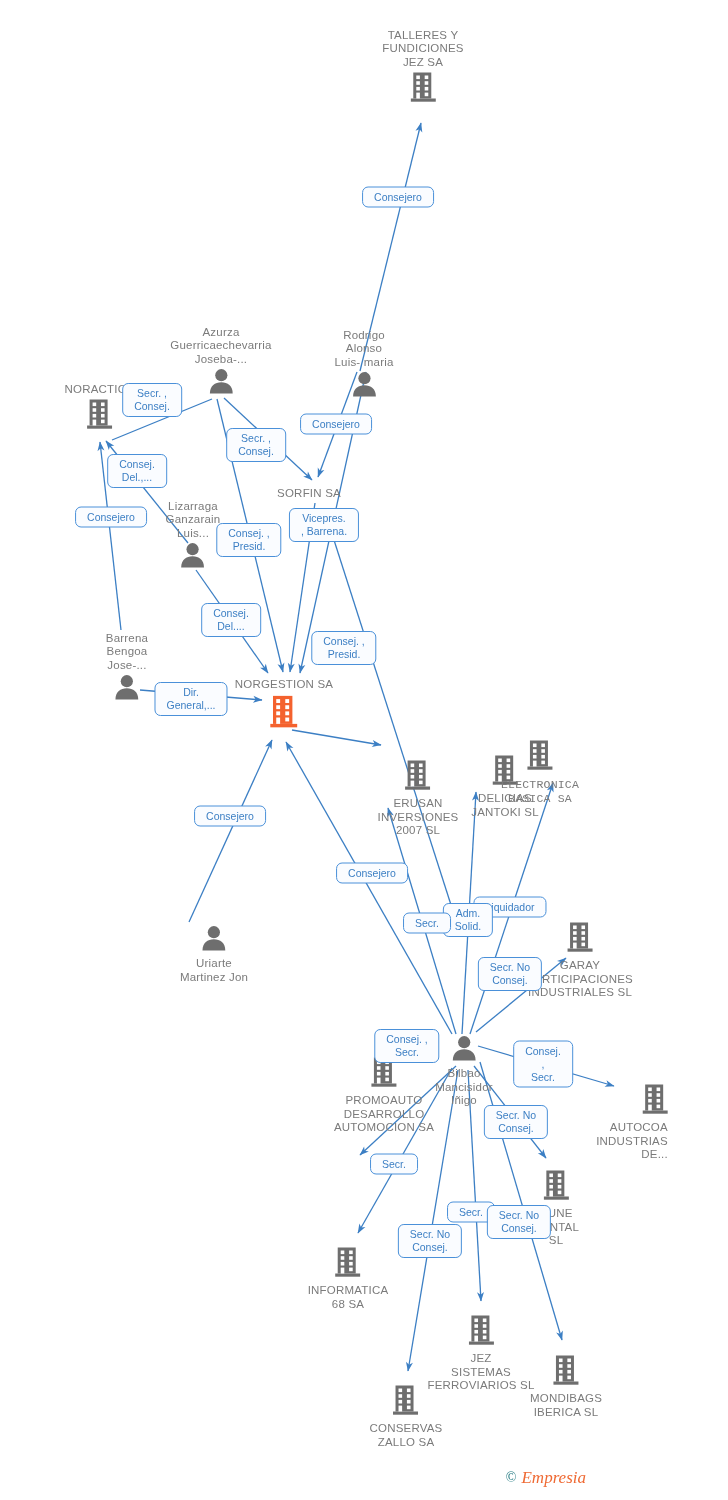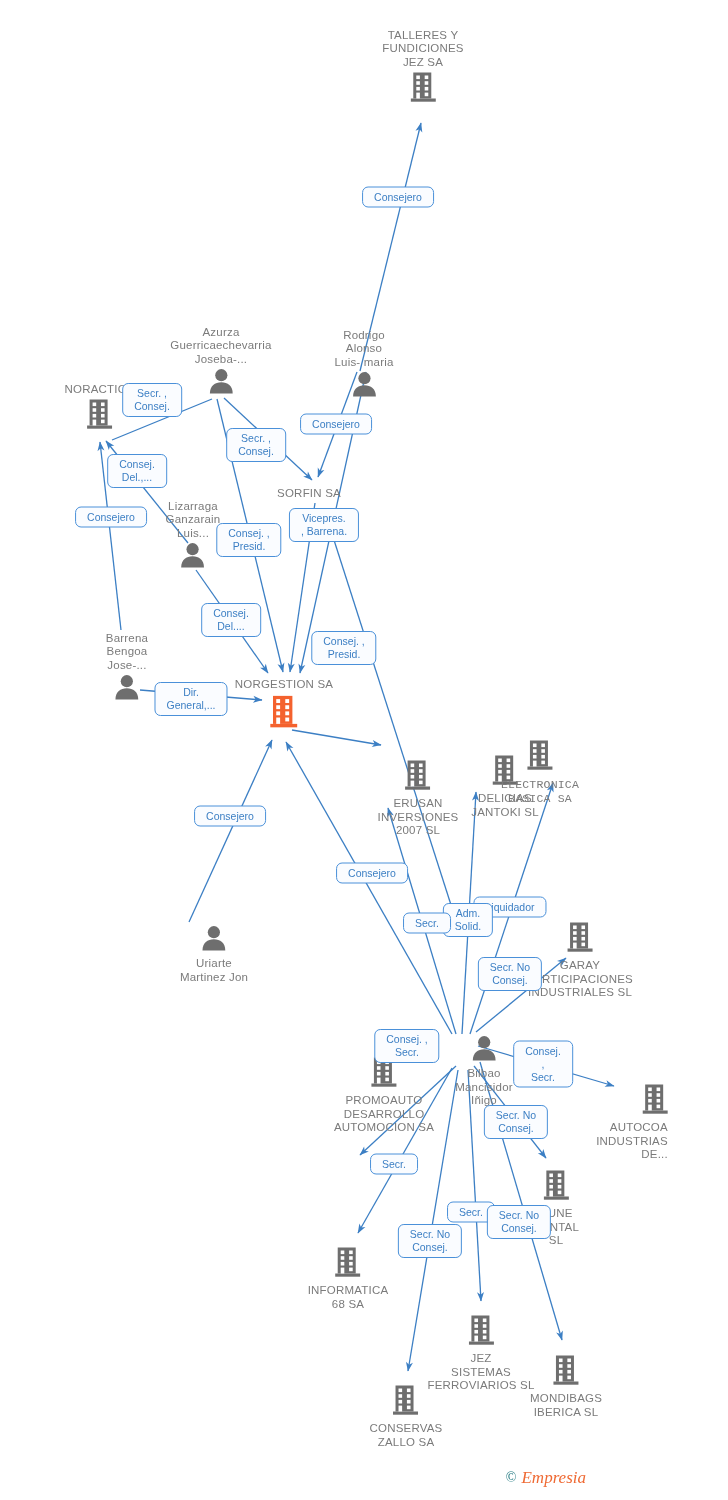--- a/index.html
+++ b/index.html
@@ -267,21 +267,21 @@
               <rect x="6" y="15.9" width="3.6" height="3.6"></rect>
               <rect x="14.4" y="15.9" width="3.6" height="3.6"></rect>
               <rect x="6" y="21.6" width="3.6" height="5.9"></rect>
               <rect x="14.4" y="21.6" width="3.6" height="3.6"></rect>
             </g>
           </svg></span>
         <span class="caption">PROMOAUTO
 DESARROLLO
 AUTOMOCION SA</span>
       </div>
-      <div class="node cap-below" style="left: 464px; top: 1035px; margin-left: 20px;">
+      <div class="node cap-below" style="left: 464px; top: 1035px;">
         <span class="glyph"><svg width="26" height="26" viewBox="0 0 26 26" aria-hidden="true">
             <circle cx="13" cy="7.2" r="6.1" fill="#6e6e6e"></circle>
             <path d="M1.6 25.5 C1.6 17.6 6.7 14.2 13 14.2 C19.3 14.2 24.4 17.6 24.4 25.5 Z" fill="#6e6e6e"></path>
           </svg></span>
         <span class="caption">Bilbao
 Mancisidor
 Iñigo</span>
       </div>
       <div class="node cap-below" style="left: 632px; top: 1083px; text-align: right;">
         <span class="glyph"><svg width="26" height="32" viewBox="0 0 26 32" aria-hidden="true">

